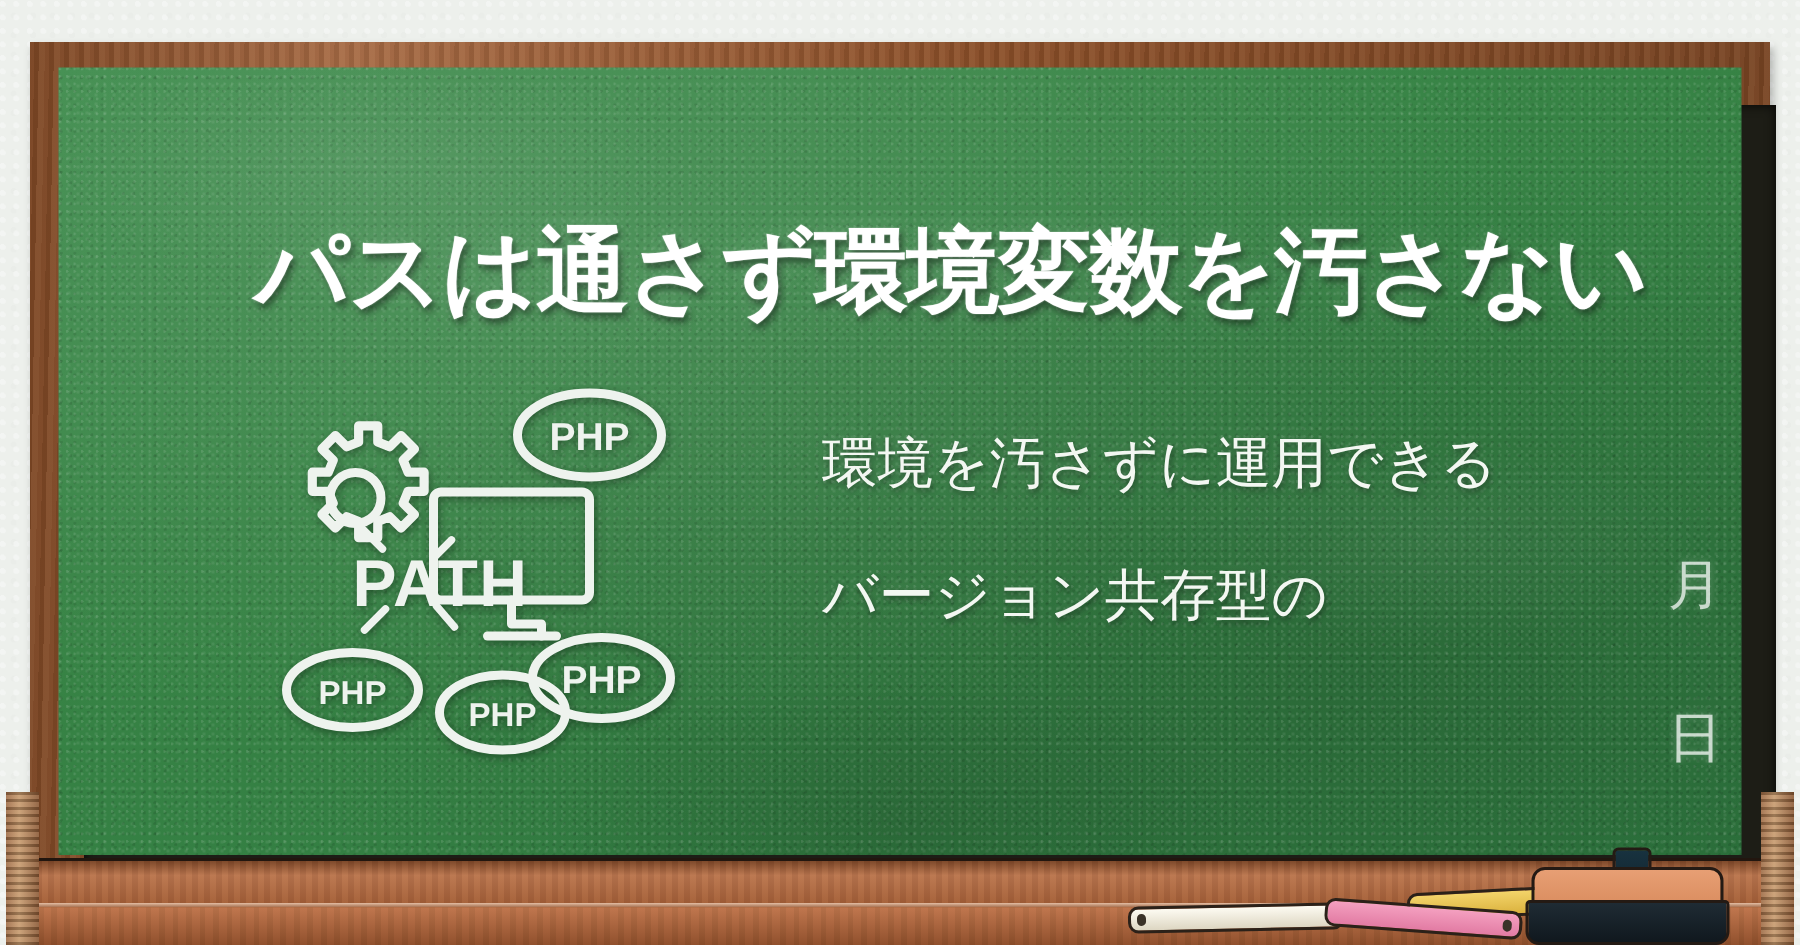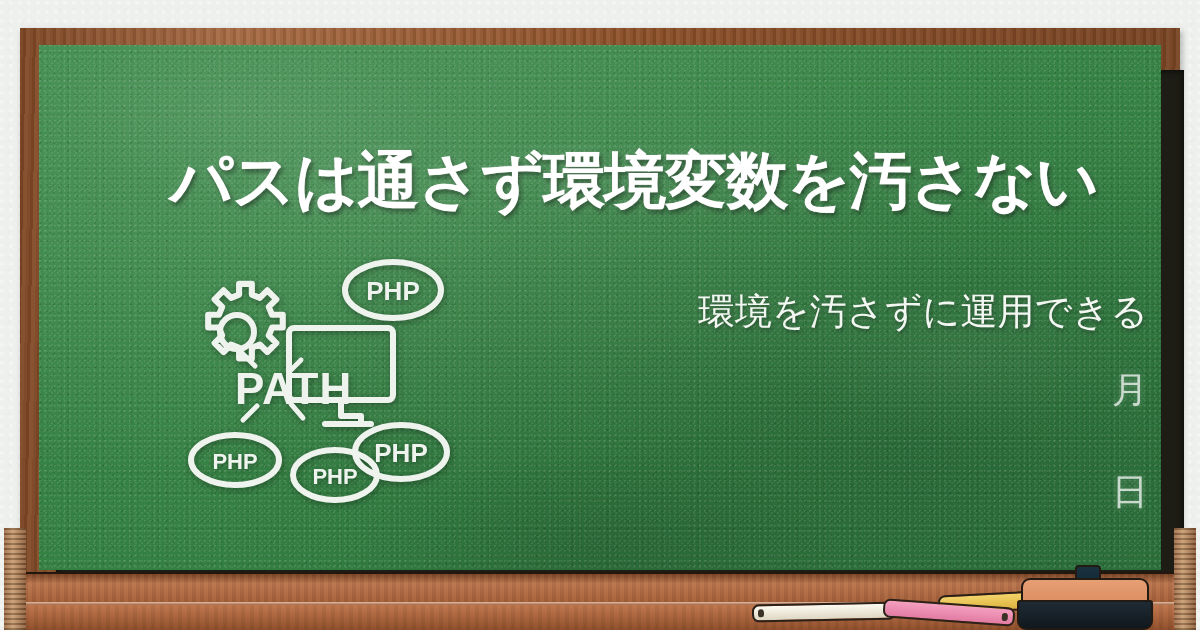--- a/index.html
+++ b/index.html
@@ -142,24 +142,23 @@
     letter-spacing:-1px;color:#ffffff;white-space:nowrap;
     text-shadow:
       0 0 1px rgba(255,255,255,.7),
       2px 3px 5px rgba(0,0,0,.45),
       0 0 16px rgba(255,255,255,.14);
   }
 
   
   .body-text{
     position:absolute;left:548px;top:268px;width:600px;
-    font-family:Liberation Sans, sans-serif;
+    font-family:Liberation Mono, monospace;
     color:#f3f7f2;font-size:37px;line-height:88px;
     text-shadow:1px 2px 4px rgba(0,0,0,.42), 0 0 10px rgba(255,255,255,.12);
-    text-align:right;
   }
   .body-line{white-space:nowrap;}
 
   
   .date-mark{
     position:absolute;right:52px;
     font-family:"DejaVu Sans","Liberation Sans",sans-serif;
     font-size:36px;color:rgba(255,255,255,.72);
     text-shadow:0 0 6px rgba(255,255,255,.25);
     -webkit-text-stroke:0px;
@@ -194,20 +193,21 @@
 
   <div class="board">
     <div class="board-tex"></div>
     <div class="board-smudge"></div>
   </div>
 
   <div class="title">パスは通さず環境変数を汚さない</div>
 
   <div class="body-text">
     <div class="body-line">環境を汚さずに運用できる</div>
+    <div class="body-line">バージョン共存型の</div>
   </div>
 
   <div class="date-mark date-month">月</div>
   <div class="date-mark date-day">日</div>
 
   <div class="illus">
     <svg viewBox="0 0 280 258" xmlns="http://www.w3.org/2000/svg" fill="none" stroke="#eef3ee" stroke-width="6" stroke-linecap="round" stroke-linejoin="round">
 
       <g>
         <path d="M37 41 L37 27 L52 27 L56 16 L47 5 L58 -5 L69 4 L80 0 L84 -14" transform="translate(0,40)" opacity="0"></path>

